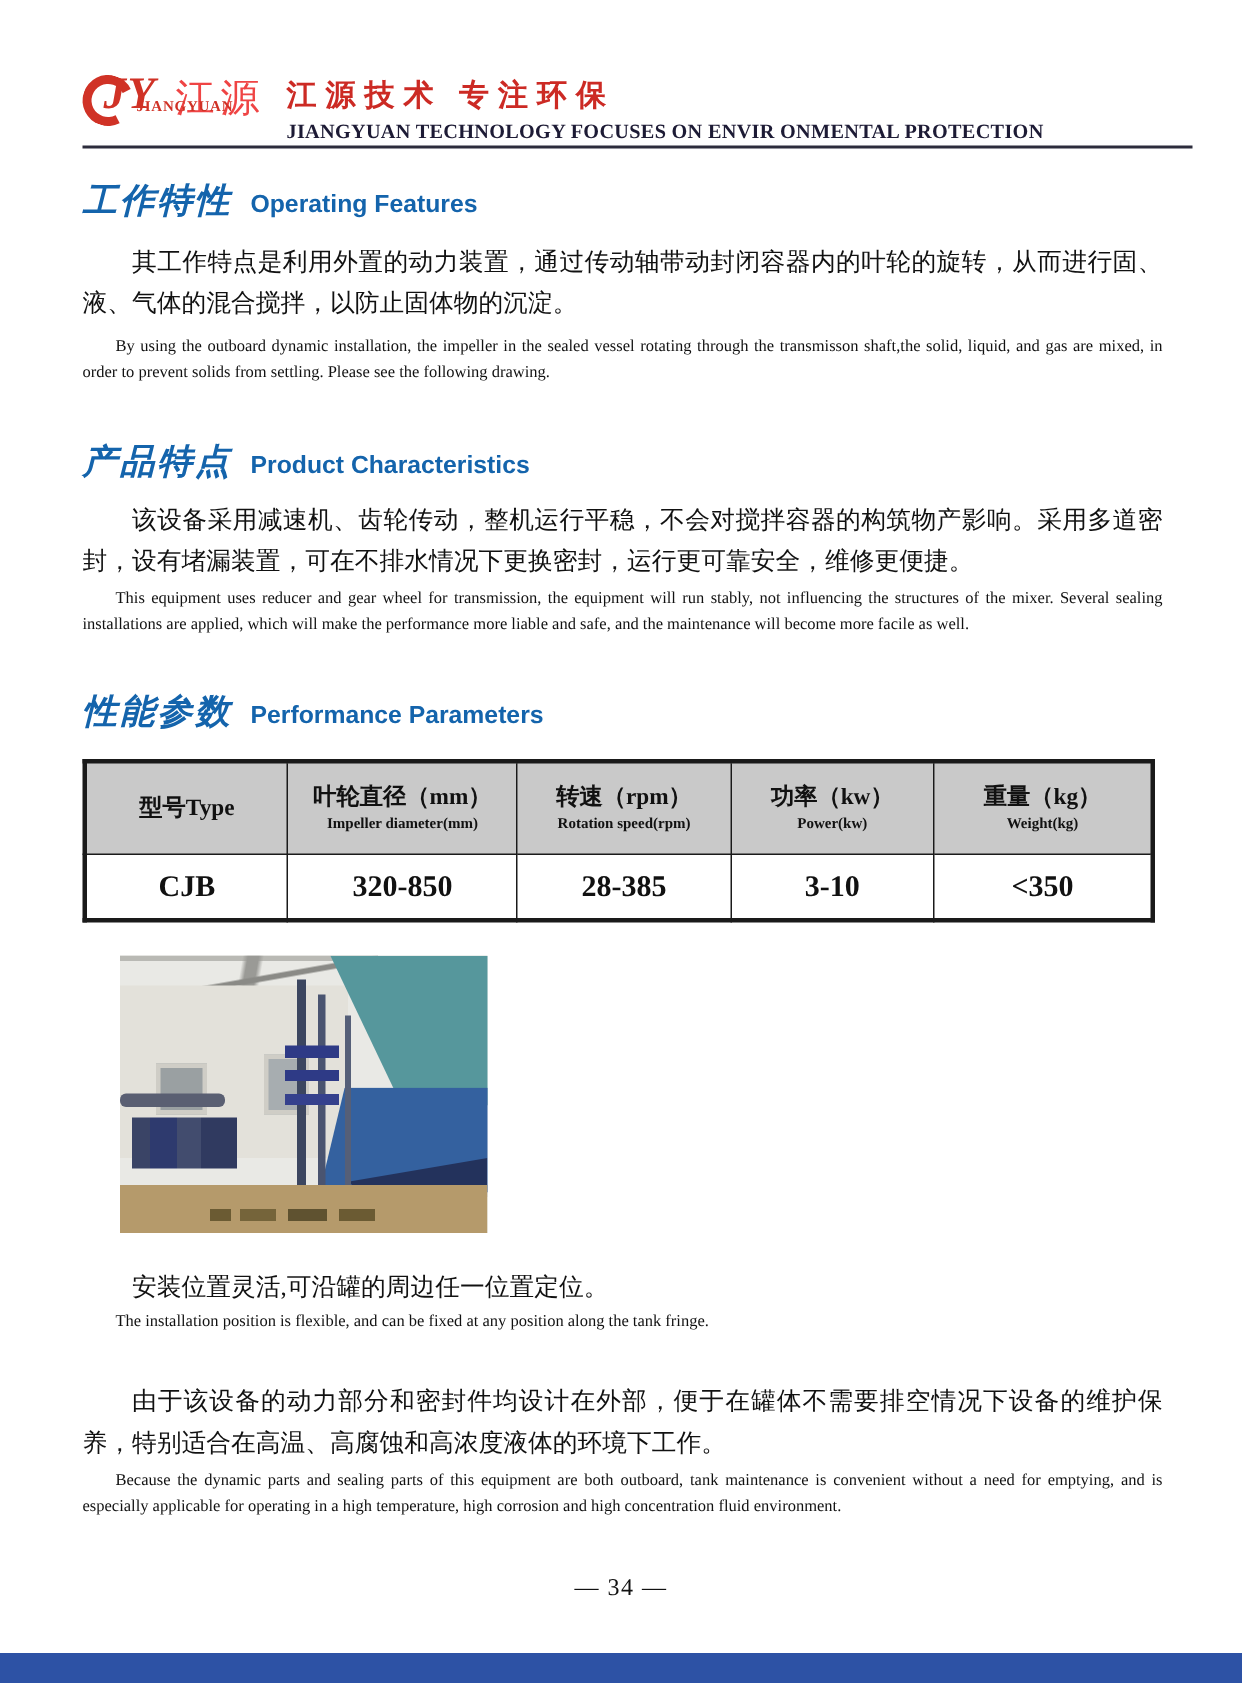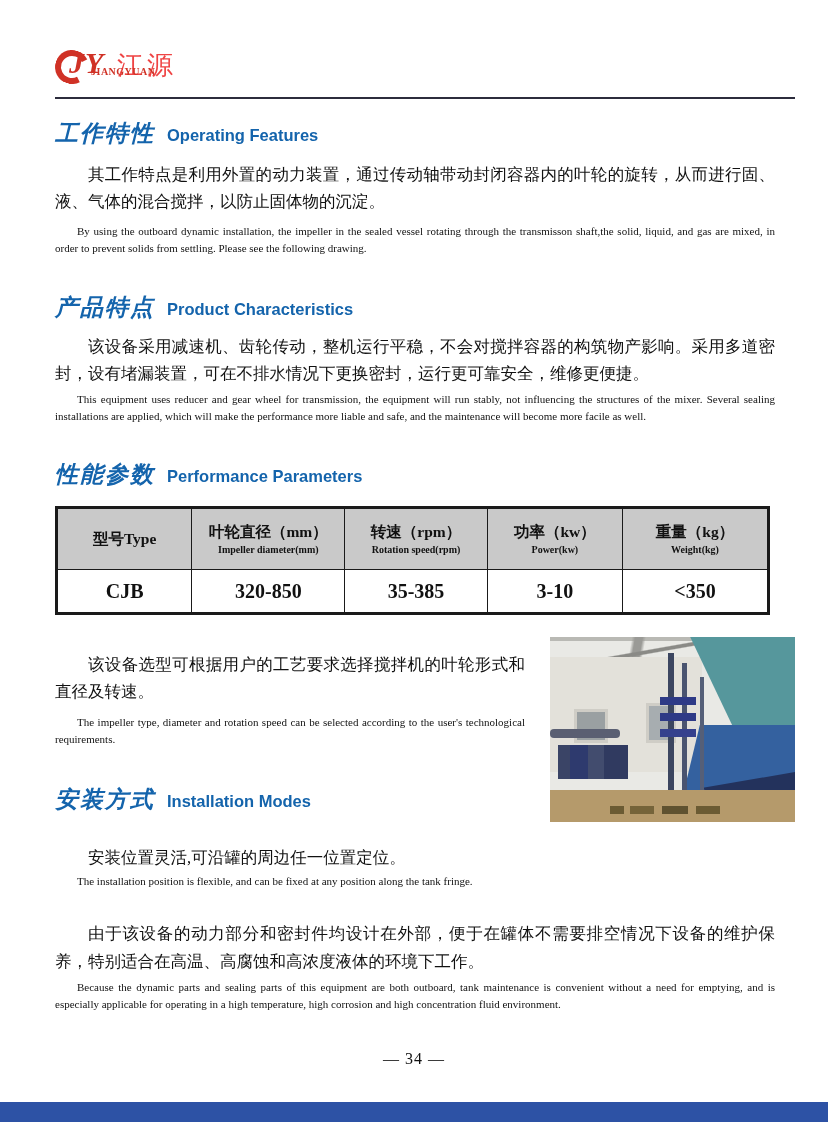--- a/index.html
+++ b/index.html
@@ -150,20 +150,24 @@
 <div class="page">
 
   <div class="header">
     <div class="header-inner">
       <div class="logo">
         <div class="logo-arc"></div>
         <div class="logo-jy">JY</div>
         <div class="logo-cn">江源</div>
         <div class="logo-sub">JIANGYUAN</div>
       </div>
+      <div class="titles">
+        <div class="tagline-cn">江源技术 专注环保</div>
+        <div class="tagline-en">JIANGYUAN TECHNOLOGY FOCUSES ON ENVIR ONMENTAL PROTECTION</div>
+      </div>
     </div>
   </div>
   <div class="rule-line"></div>
 
   <div class="content">
 
     <div class="sec-title">
       <span class="sec-title-cn">工作特性</span>
       <span class="sec-title-en">Operating Features</span>
     </div>
@@ -210,37 +214,28 @@
           <th>
             <span class="th-cn">重量（kg）</span>
             <span class="th-en">Weight(kg)</span>
           </th>
         </tr>
       </thead>
       <tbody>
         <tr>
           <td>CJB</td>
           <td>320-850</td>
-          <td>35-385</td>
+          <td>28-385</td>
           <td>3-10</td>
           <td>&lt;350</td>
         </tr>
       </tbody>
     </table>
 
     <div class="note-row">
-      <div class="note-col">
-        <p class="para-cn" style="margin-top:14px">该设备选型可根据用户的工艺要求选择搅拌机的叶轮形式和直径及转速。</p>
-        <p class="para-en">The impeller type, diameter and  rotation speed  can be selected according to  the user's technological requirements.</p>
-
-        <div class="sec-title" style="margin-top:36px">
-          <span class="sec-title-cn">安装方式</span>
-          <span class="sec-title-en">Installation Modes</span>
-        </div>
-      </div>
 
       <div class="photo">
         <div class="ph-roof"></div>
         <div class="ph-wall"></div>
         <div class="ph-win1"></div>
         <div class="ph-win2"></div>
         <div class="ph-tank-cone"></div>
         <div class="ph-tank-body"></div>
         <div class="ph-shadow"></div>
         <div class="ph-pipe-v1"></div>

